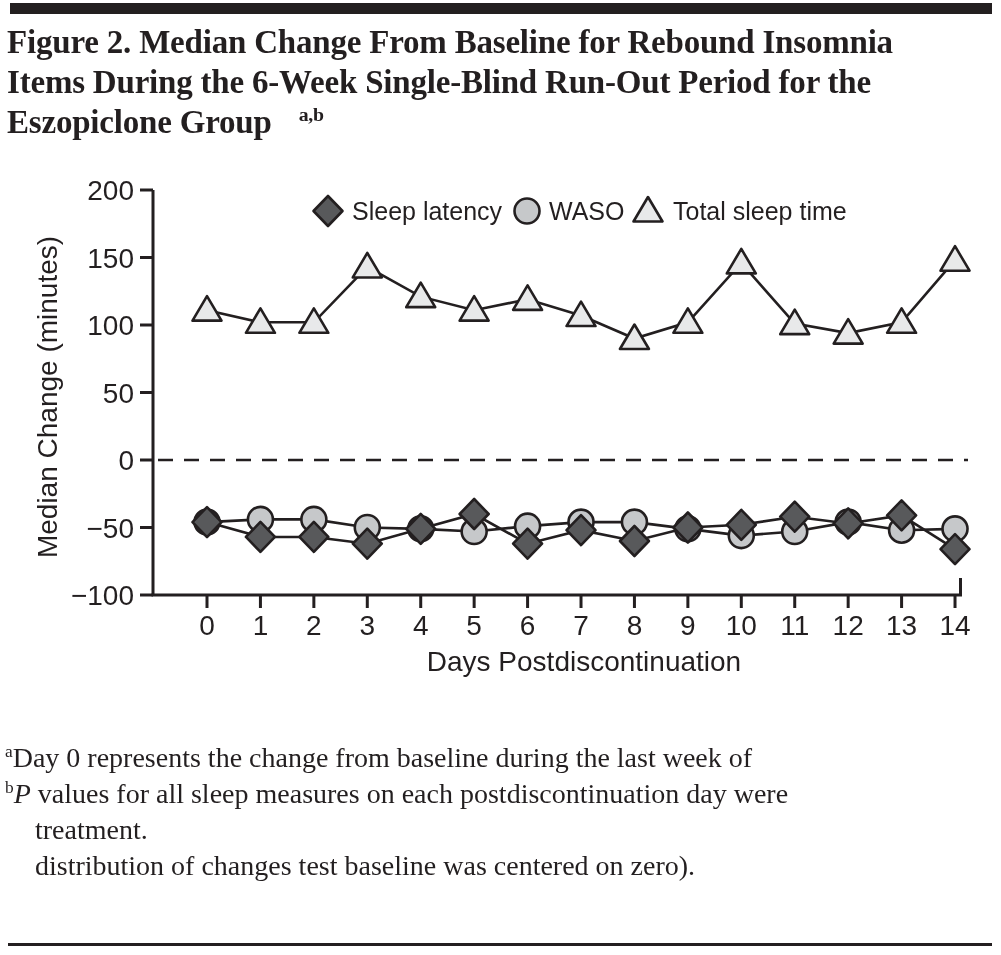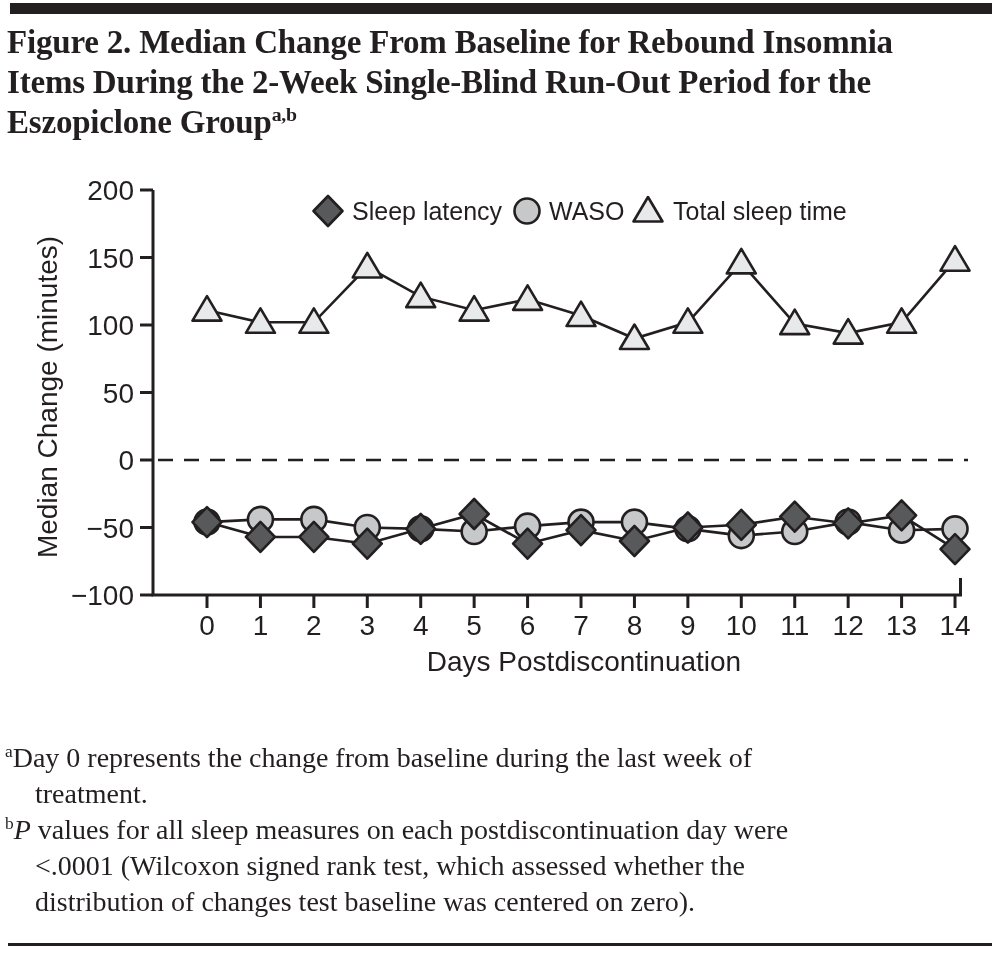--- a/index.html
+++ b/index.html
@@ -13,21 +13,21 @@
   }
   .top-bar{
     position:absolute;left:10px;top:3px;width:982px;height:11px;
     background:#231f20;
   }
   .figure-title{
     position:absolute;left:7px;top:22px;width:990px;
     font-size:33px;font-weight:bold;line-height:40px;
     letter-spacing:-0.2px;
   }
-  .figure-title sup{font-size:0.6em;line-height:0;}
+  .figure-title sup{font-size:0.6em;line-height:0;margin-left:27px;}
   .chart-wrap{position:absolute;left:0;top:165px;width:1001px;height:550px;}
   svg{font-family:"Liberation Sans", sans-serif;}
   .footnotes{
     position:absolute;left:5px;top:740px;width:988px;
     font-size:28px;line-height:36px;
   }
   .footnote-line{white-space:nowrap;}
   .footnote-line.cont{margin-left:30px;}
   .footnote-line sup{font-size:0.62em;line-height:0;}
   .footnote-line em{font-style:italic;}
@@ -36,21 +36,21 @@
     background:#231f20;
   }
 </style>
 </head>
 <body>
 
 <div class="page">
   <div class="top-bar"></div>
   <div class="figure-title">
       <div>Figure 2. Median Change From Baseline for Rebound Insomnia</div>
-      <div>Items During the 2-Week Single-Blind Run-Out Period for the</div>
+      <div>Items During the 6-Week Single-Blind Run-Out Period for the</div>
       <div>Eszopiclone Group<sup>a,b</sup></div>
     </div>
   <div class="chart-wrap">
     <svg id="chart-svg" width="1001" height="550" viewBox="0 0 1001 550">
         <line x1="153" y1="25" x2="153" y2="430" stroke="#231f20" stroke-width="3"></line>
         <line x1="151.5" y1="430" x2="962" y2="430" stroke="#231f20" stroke-width="3"></line>
         <line x1="960.5" y1="430" x2="960.5" y2="413" stroke="#231f20" stroke-width="3"></line>
         <line x1="140" y1="25" x2="153" y2="25" stroke="#231f20" stroke-width="3"></line>
         <text x="134" y="35" text-anchor="end" font-size="28" fill="#231f20">200</text>
         <line x1="140" y1="92.5" x2="153" y2="92.5" stroke="#231f20" stroke-width="3"></line>
@@ -149,19 +149,18 @@
         <circle cx="527" cy="46" r="12.5" fill="#c6c8ca" stroke="#231f20" stroke-width="2.6"></circle>
         <text x="549" y="55" font-size="25" fill="#231f20">WASO</text>
         <polygon points="648,32 662.5,56.5 633.5,56.5" fill="#e8e9ea" stroke="#231f20" stroke-width="2.6" stroke-linejoin="round"></polygon>
         <text x="673" y="55" font-size="25" fill="#231f20">Total sleep time</text>
         <text x="584" y="506" text-anchor="middle" font-size="28" fill="#231f20">Days Postdiscontinuation</text>
         <text x="57" y="232" text-anchor="middle" font-size="28" fill="#231f20" transform="rotate(-90 57 232)">Median Change (minutes)</text>
       </svg>
   </div>
   <div class="footnotes">
       <div class="footnote-line"><sup>a</sup>Day 0 represents the change from baseline during the last week of</div>
+      <div class="footnote-line"><sup>b</sup><em>P</em> values for all sleep measures on each postdiscontinuation day were</div>
       <div class="footnote-line cont">treatment.</div>
-      <div class="footnote-line"><sup>b</sup><em>P</em> values for all sleep measures on each postdiscontinuation day were</div>
-      <div class="footnote-line cont">&lt;.0001 (Wilcoxon signed rank test, which assessed whether the</div>
       <div class="footnote-line cont">distribution of changes test baseline was centered on zero).</div>
     </div>
   <div class="bottom-rule"></div>
 </div>
 
 </body></html>

